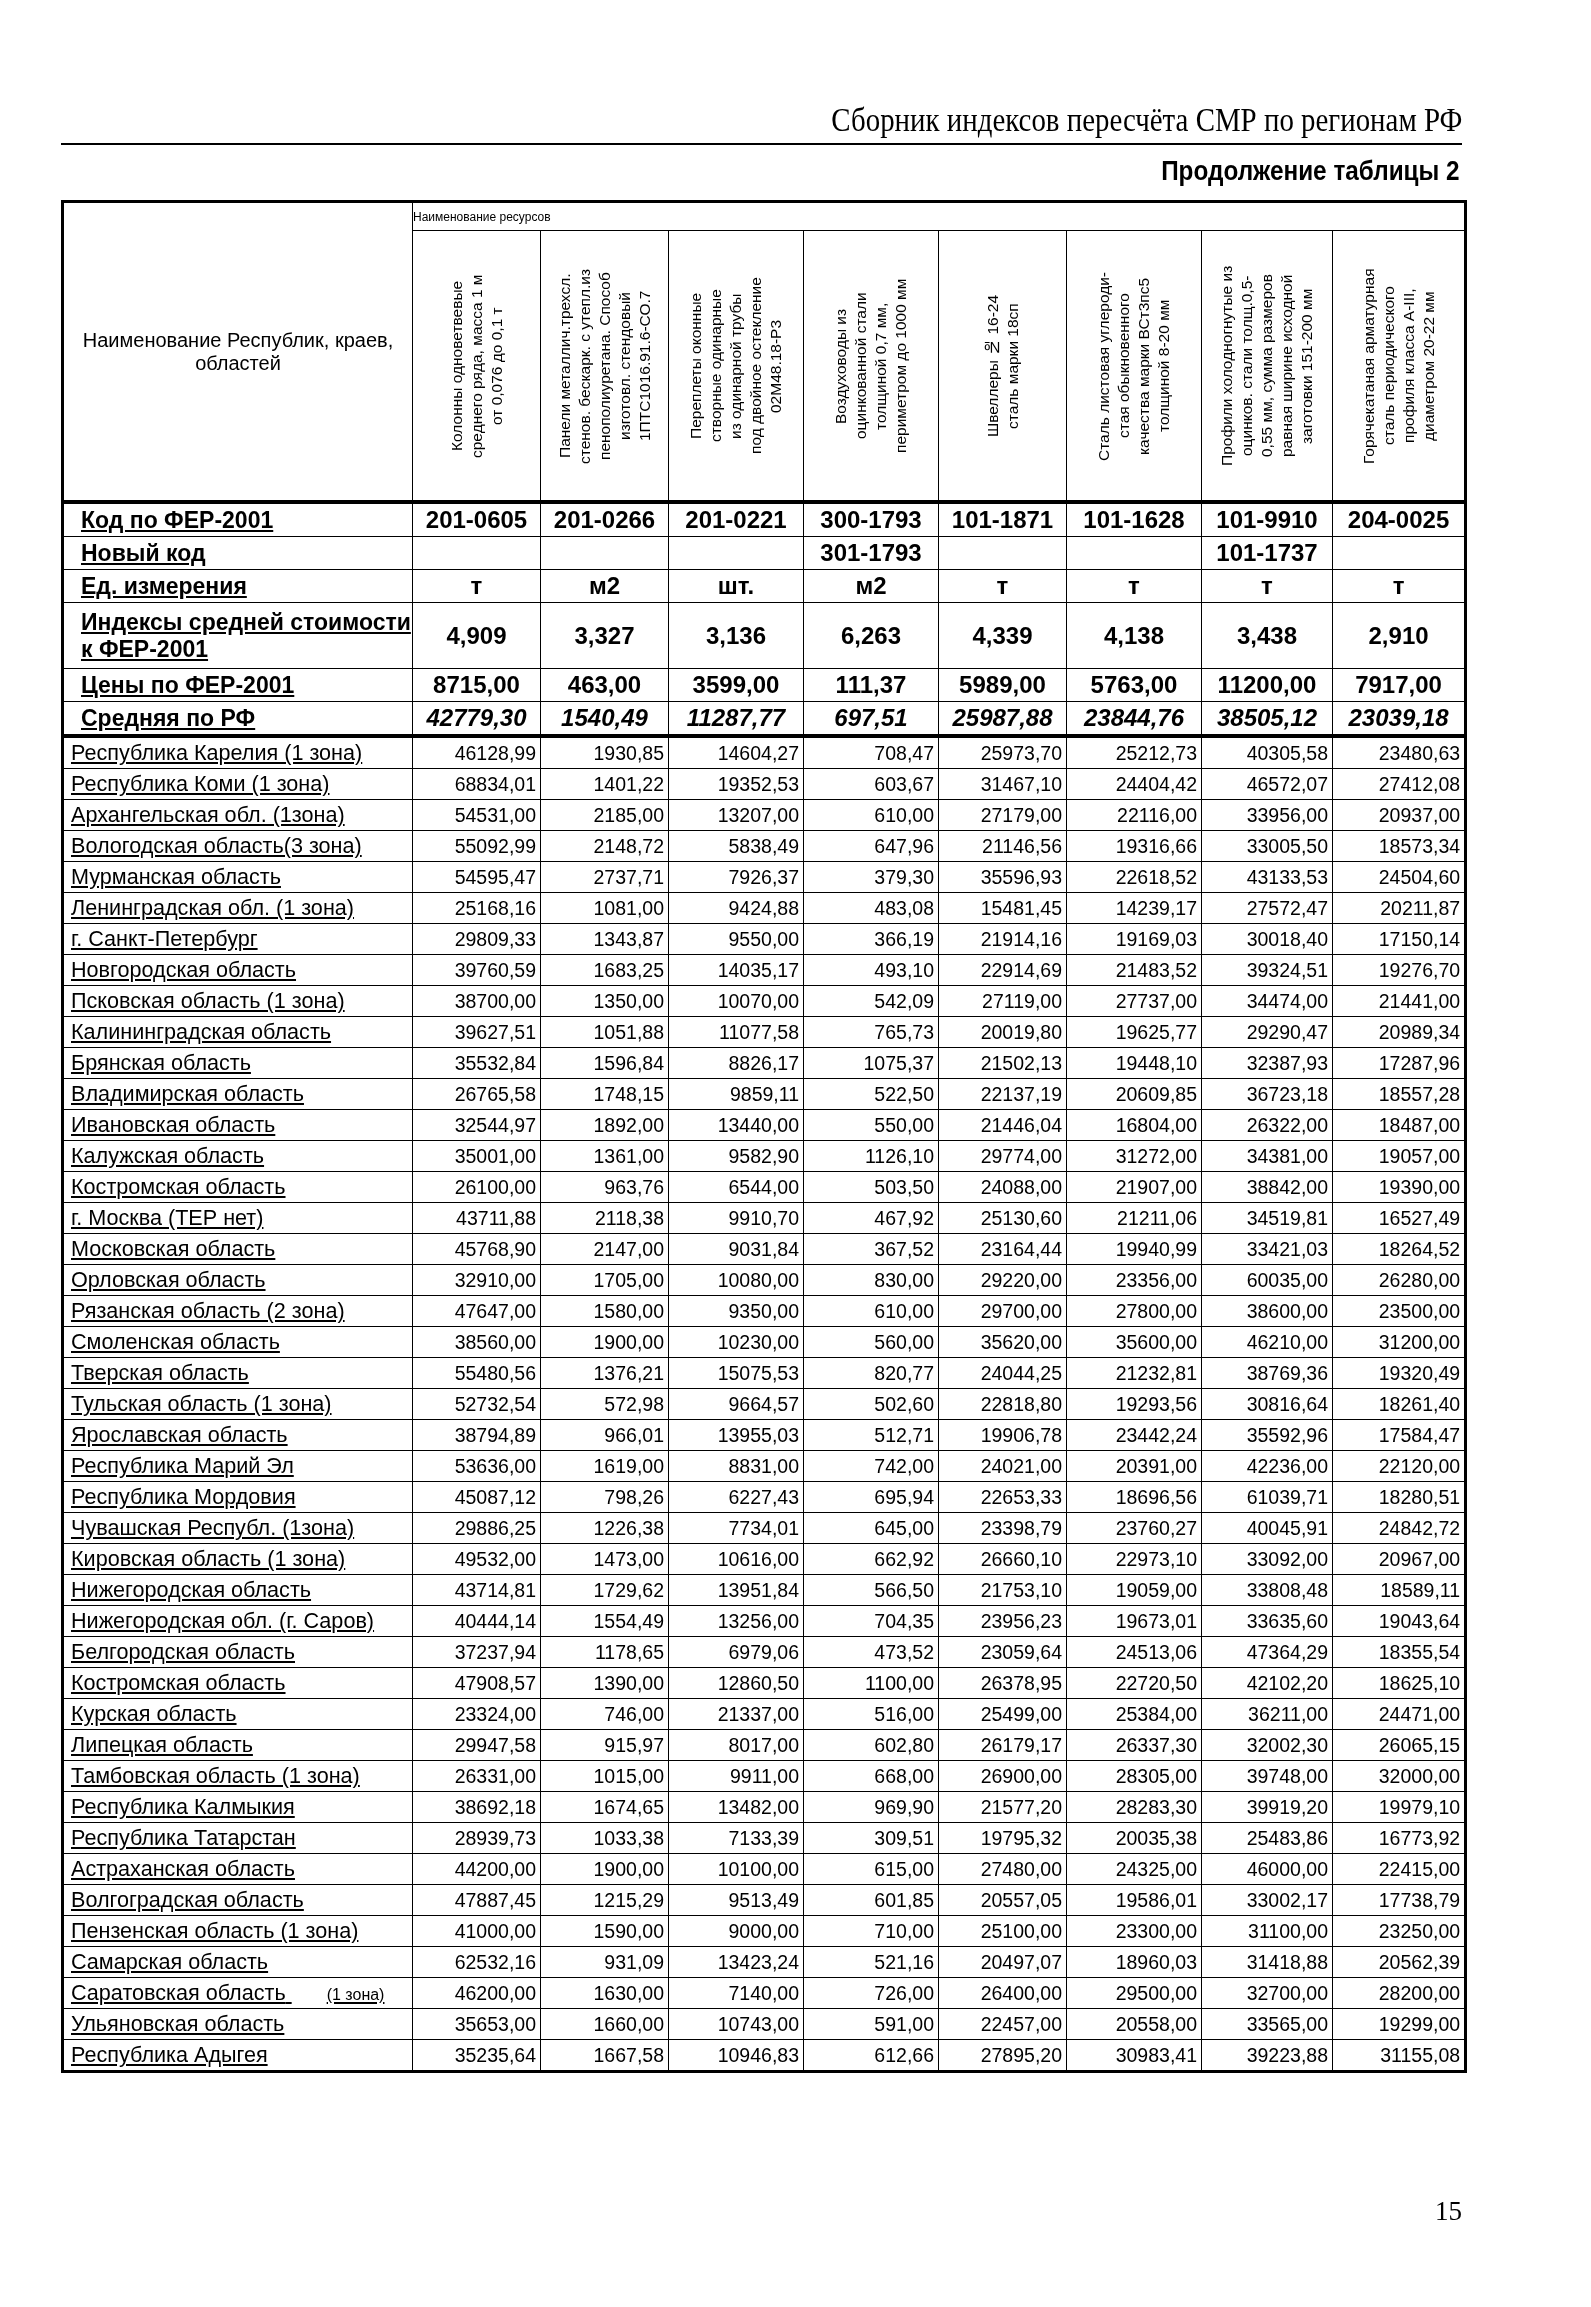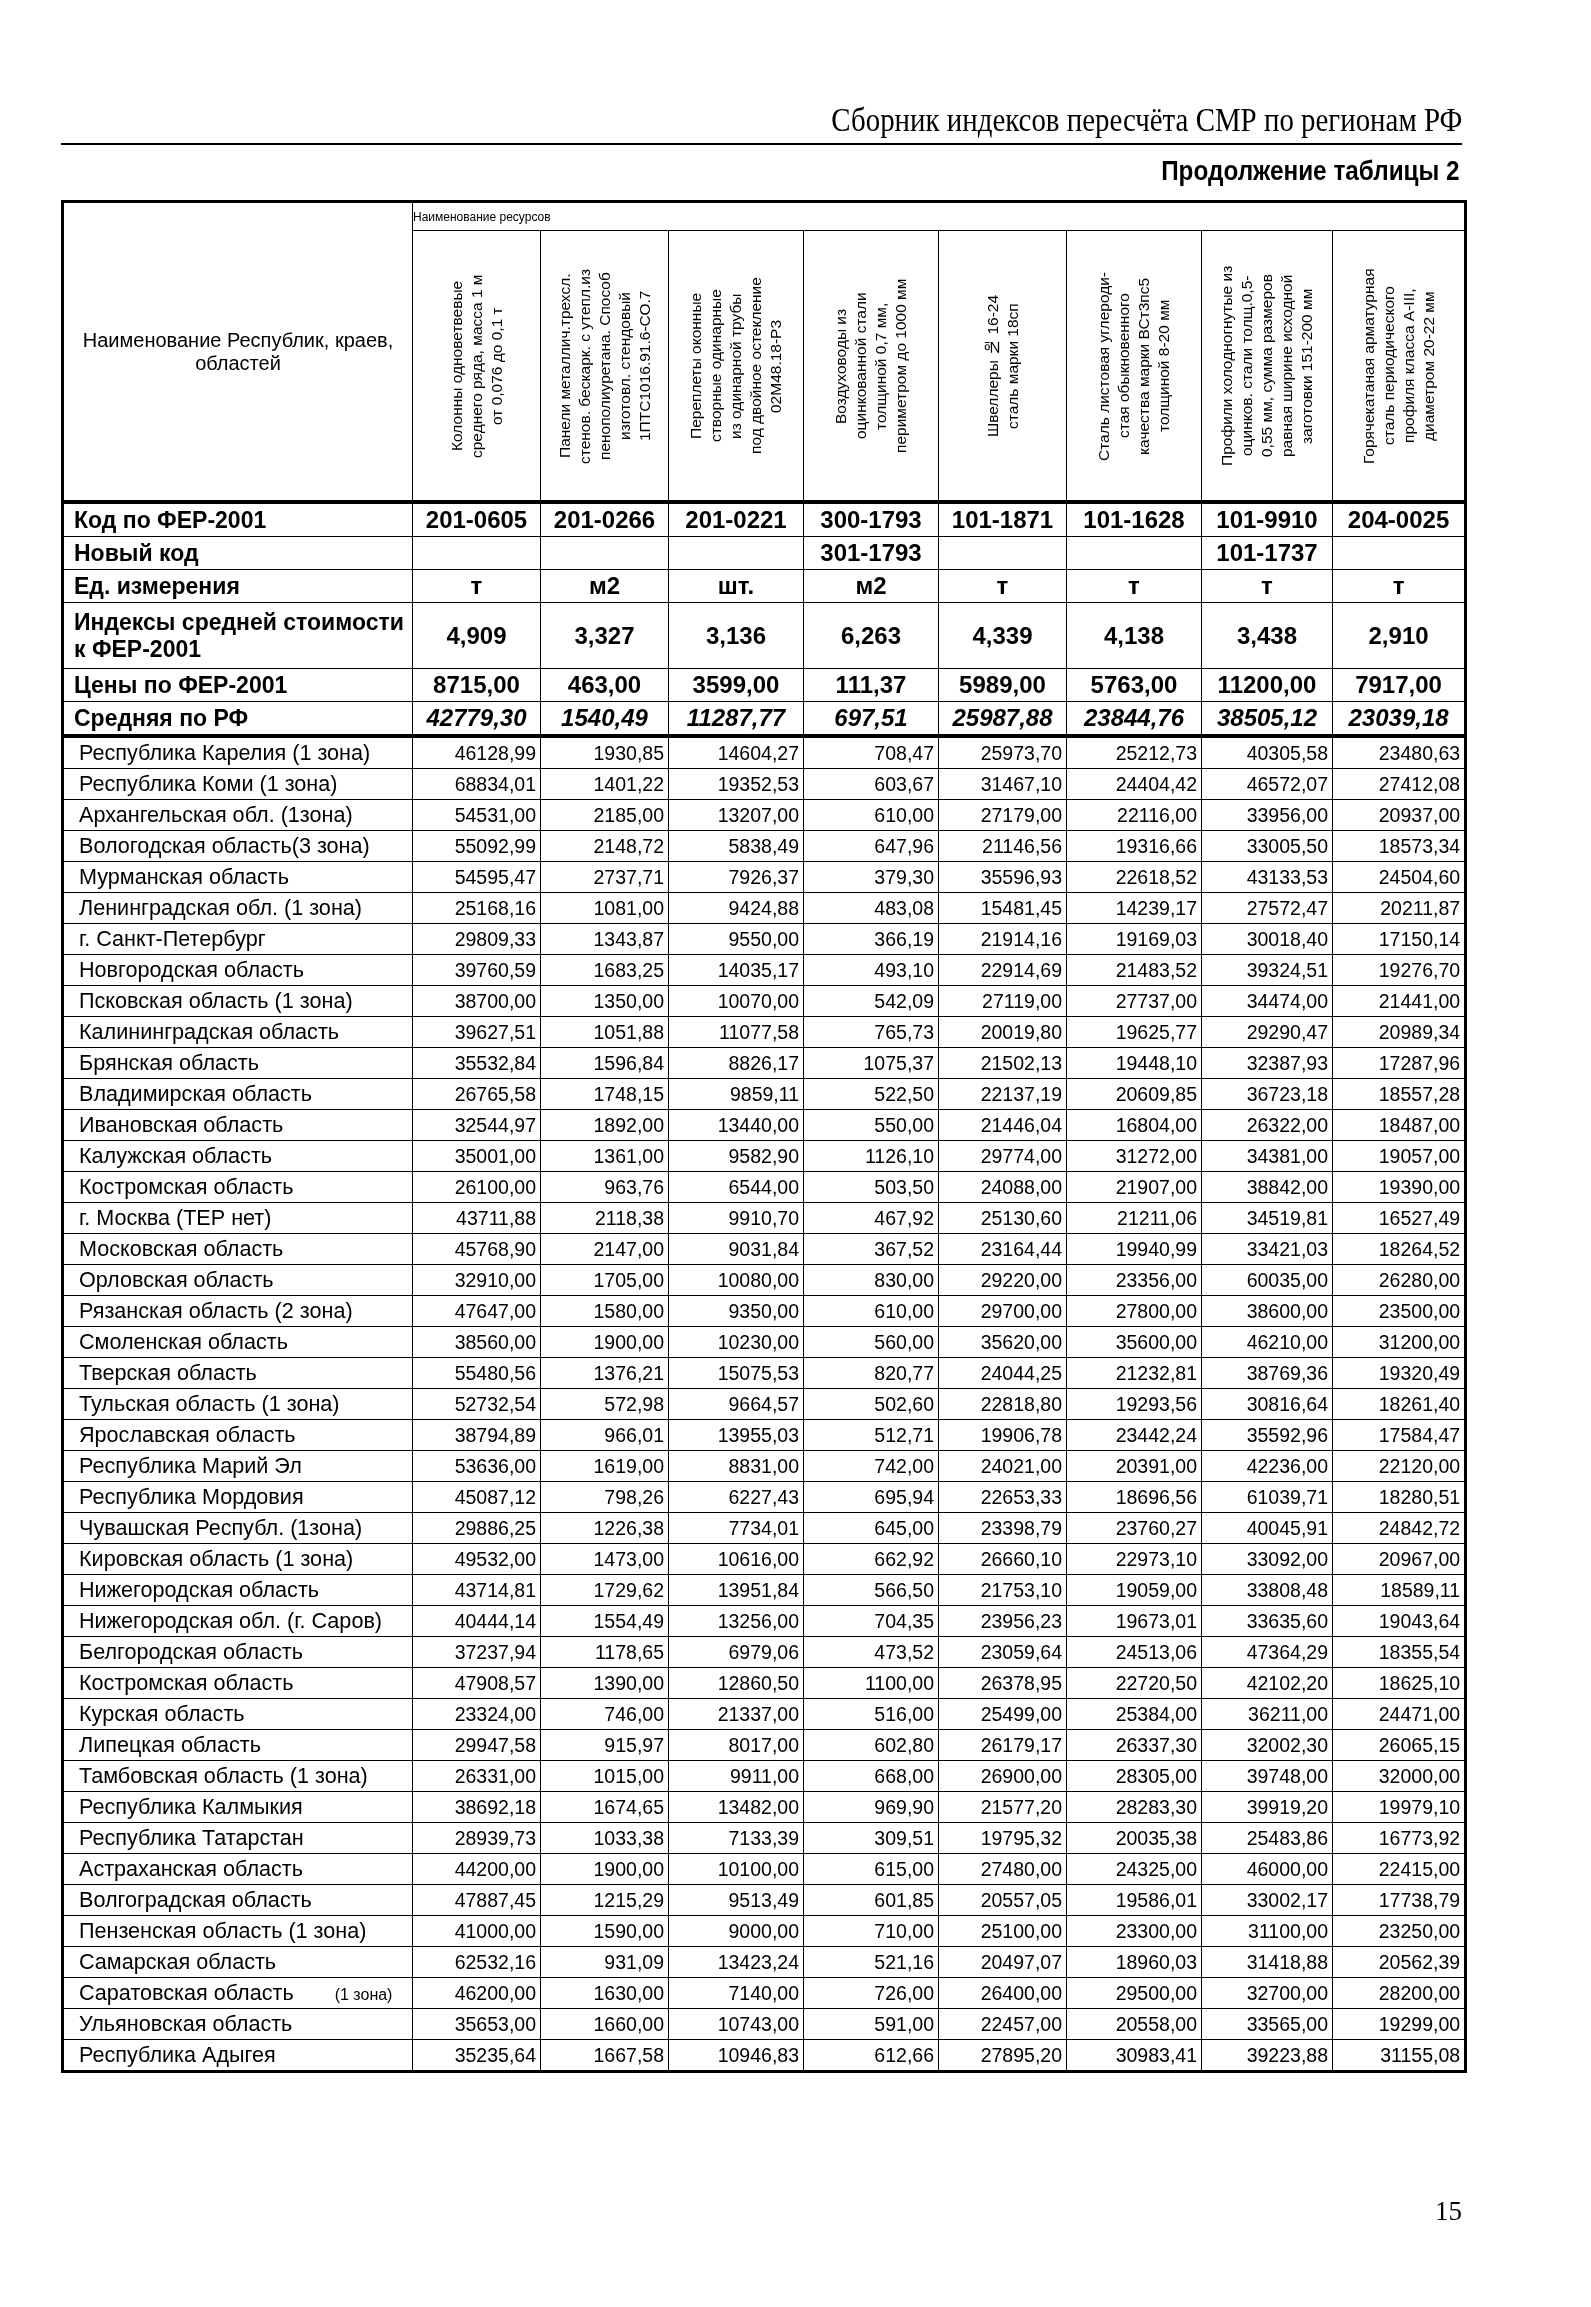--- a/index.html
+++ b/index.html
@@ -36,28 +36,28 @@
   col.c7 { width: 133px; }
   th.hdr-left { font-weight: normal; font-size: 20px; text-align: center; vertical-align: middle; }
   th.hdr-group { font-weight: normal; font-size: 12px; height: 27px; text-align: left; margin-left: 8px; }
   th.hdr-res { height: 269px; vertical-align: middle; font-weight: normal; position: relative; }
   .vtext {
     writing-mode: vertical-rl; transform: rotate(180deg);
     font-size: 15.5px; line-height: 20px; text-align: center; margin: 0 auto;
     white-space: pre-line; height: 256px; display: flex; align-items: center; justify-content: center;
   }
   tr.meta-row td { font-weight: bold; font-size: 21.6px; height: 32px; }
-  tr.meta-row td.lbl { font-size: 23px; padding-left: 10px; transform-origin: left; }
+  tr.meta-row td.lbl { font-size: 23px; padding-left: 17px; transform-origin: left; text-decoration: underline; }
   tr.meta-row td.val { text-align: center; font-size: 24px; }
   tr.meta-row.tall td { height: 65px; }
   tr.meta-row.italic td.val { font-style: italic; }
   tr.meta-row.first td { border-top: 4px solid #000; }
   tr.meta-row.last td { border-bottom: 4px solid #000; }
   tr.data-row td { height: 30px; font-size: 19.5px; }
-  tr.data-row td.lbl { padding-left: 15px; font-size: 21.6px; white-space: nowrap; }
+  tr.data-row td.lbl { padding-left: 7px; font-size: 21.6px; white-space: nowrap; text-decoration: underline; }
   tr.data-row td.lbl .small { font-size: 16px; margin-left: 35px; }
   tr.data-row td.val { text-align: right; padding-right: 4px; }
   .page-number {
     position: absolute; left: 1435px; top: 2196px; font-family: "Liberation Serif", serif; font-size: 27px;
   }
 </style>
 </head>
 <body>
 
 <div class="page-header">

